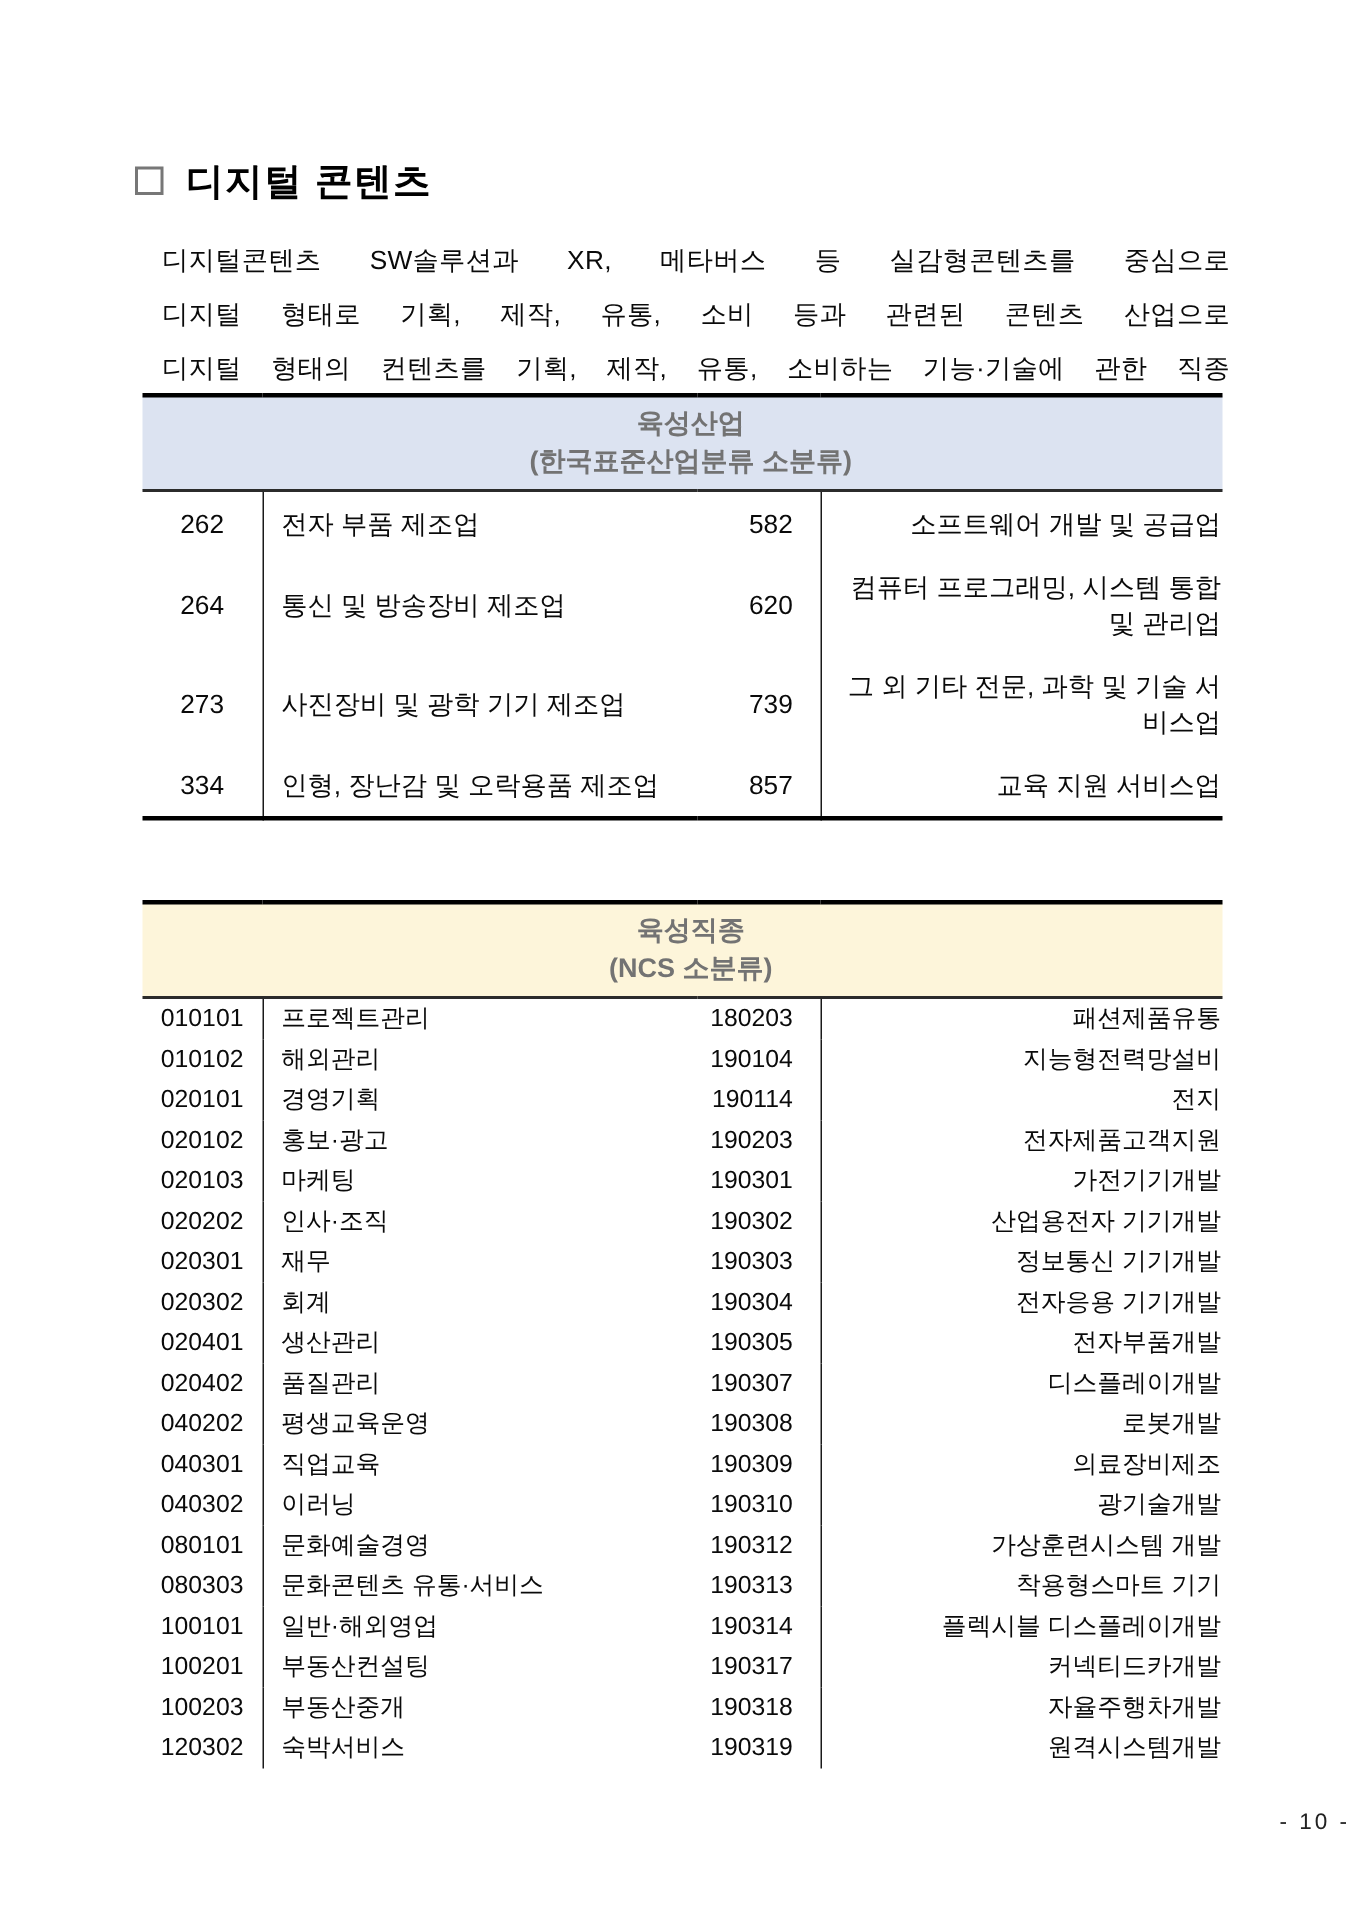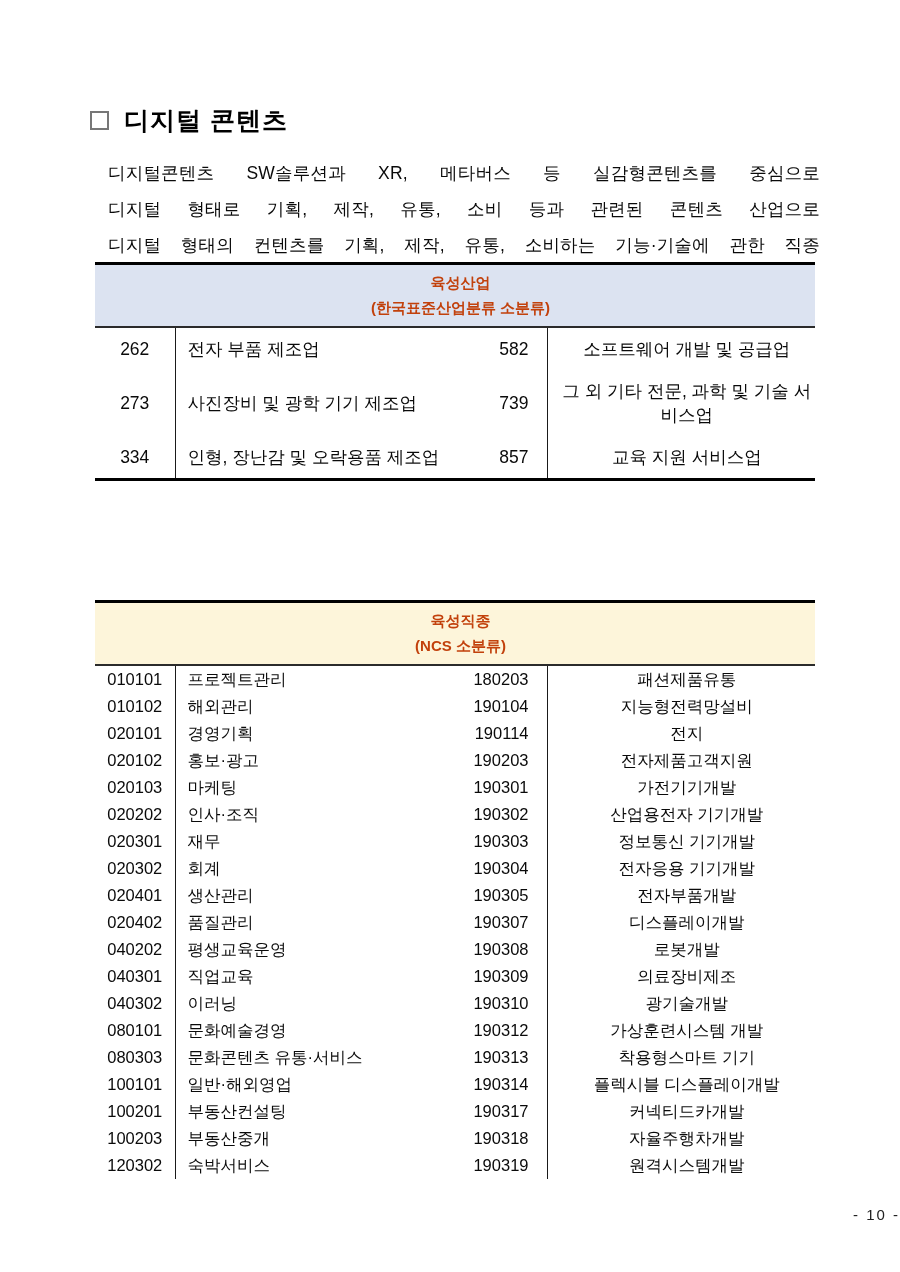--- a/index.html
+++ b/index.html
@@ -56,35 +56,35 @@
     position: absolute;
     left: 95px;
     width: 720px;
     border-collapse: collapse;
     table-layout: fixed;
     border-top: 3px solid #000000;
   }
   table.tbl th.hdr {
     text-align: center;
     font-weight: bold;
-    font-size: 15px;
-    color: #c2410c;
+    font-size: 18px;
+    color: #737373;
     padding: 5px 0 6px 11px;
     border-bottom: 2.5px solid #2b2b2b;
   }
   table.tbl th.hdr div { line-height: 25px; }
   table.tbl col.c0 { width: 80px; }
   table.tbl col.c1 { width: 290px; }
   table.tbl col.c2 { width: 82px; }
   table.tbl col.c3 { width: 268px; }
   table.tbl td { vertical-align: middle; color: #0a0a0a; }
   table.tbl td.c0 { text-align: center; border-right: 1.5px solid #1a1a1a; }
   table.tbl td.c1 { text-align: left; padding-left: 12px; }
   table.tbl td.c2 { text-align: right; padding-right: 18px; border-right: 1.5px solid #1a1a1a; }
-  table.tbl td.c3 { text-align: center; padding-left: 12px; }
+  table.tbl td.c3 { text-align: right; padding-left: 12px; }
 
   
   .tbl-industry { top: 262px; border-bottom: 3px solid #000000; }
   .tbl-industry td { font-size: 17.5px; line-height: 24px; padding-top: 9px; padding-bottom: 9px; }
 
   
   .tbl-occupation { top: 600px; }
   .tbl-occupation td { font-size: 16.5px; line-height: 21px; padding-top: 3px; padding-bottom: 3px; }
 
   
@@ -131,20 +131,26 @@
       </tr>
     </thead>
     <tbody>
         <tr>
           <td class="c0">262</td>
           <td class="c1">전자 부품 제조업</td>
           <td class="c2">582</td>
           <td class="c3">소프트웨어 개발 및 공급업</td>
         </tr>
         <tr>
+          <td class="c0">264</td>
+          <td class="c1">통신 및 방송장비 제조업</td>
+          <td class="c2">620</td>
+          <td class="c3">컴퓨터 프로그래밍, 시스템 통합 및 관리업</td>
+        </tr>
+        <tr>
           <td class="c0">273</td>
           <td class="c1">사진장비 및 광학 기기 제조업</td>
           <td class="c2">739</td>
           <td class="c3">그 외 기타 전문, 과학 및 기술 서비스업</td>
         </tr>
         <tr>
           <td class="c0">334</td>
           <td class="c1">인형, 장난감 및 오락용품 제조업</td>
           <td class="c2">857</td>
           <td class="c3">교육 지원 서비스업</td>

